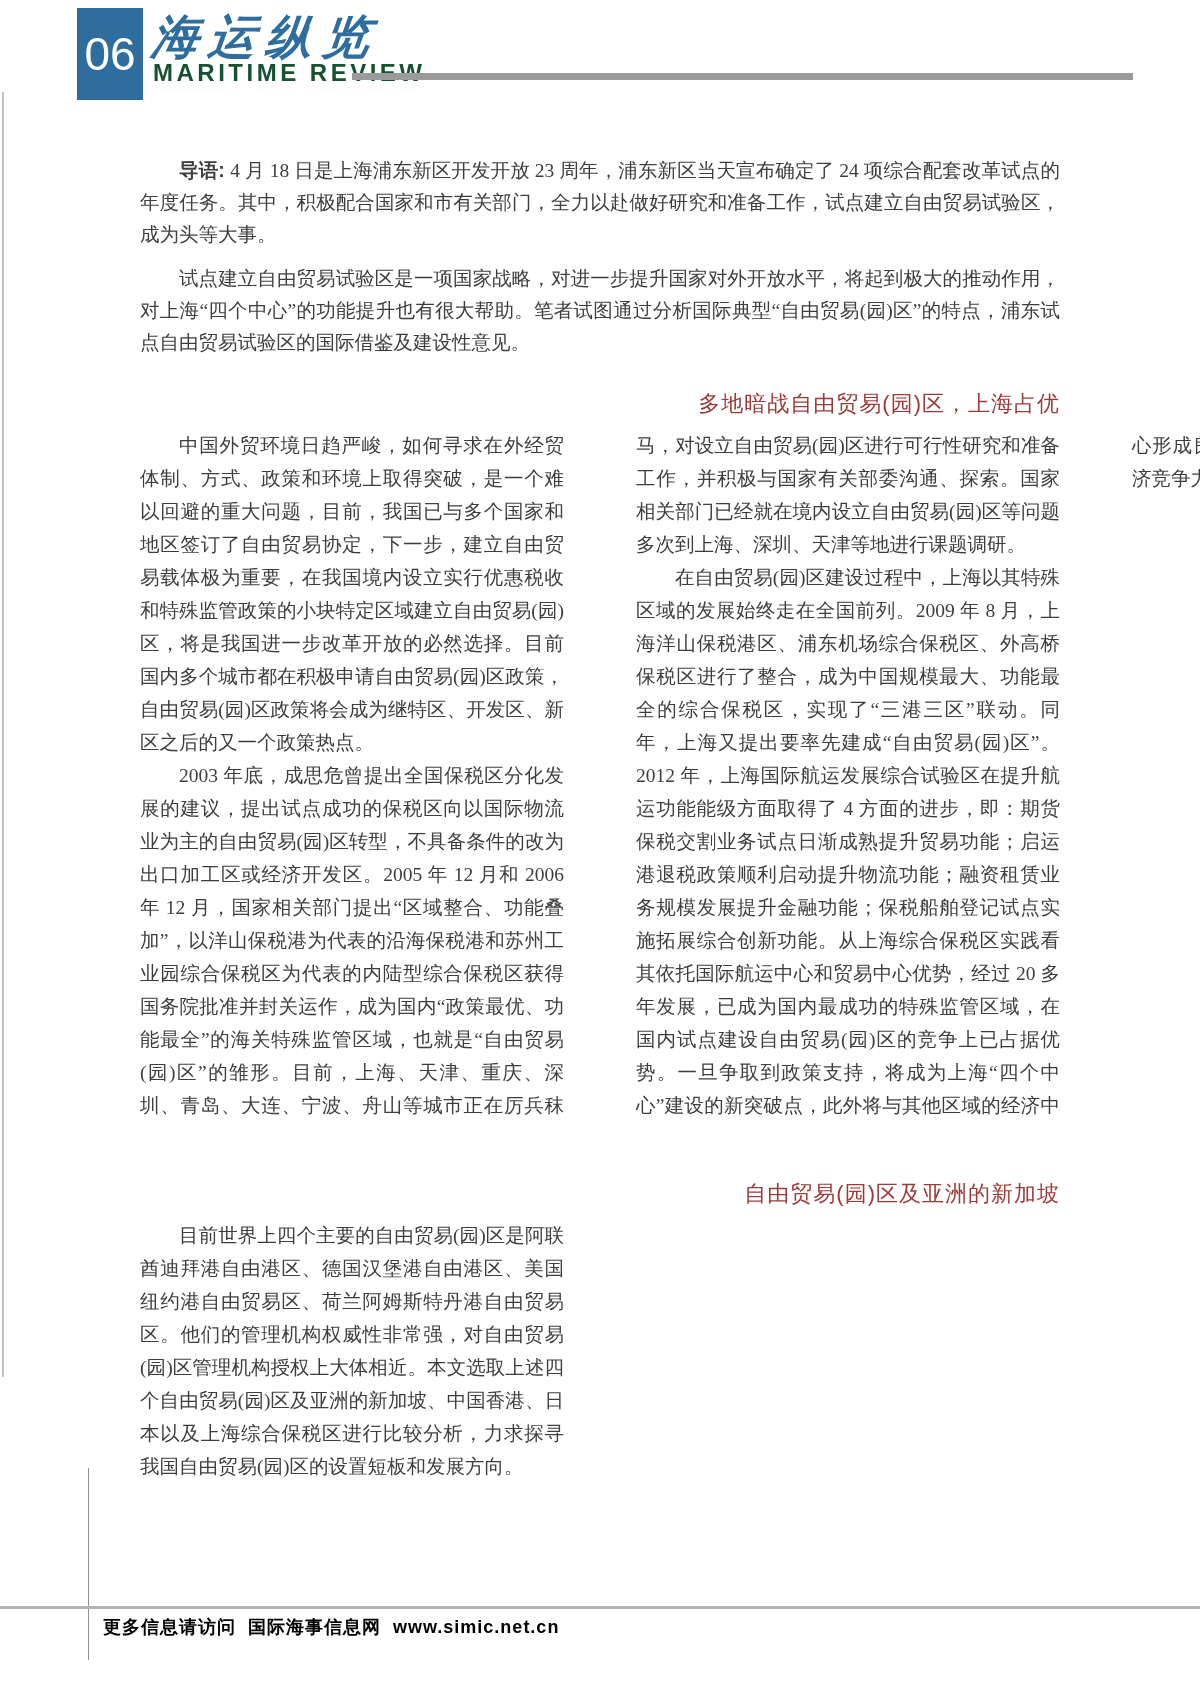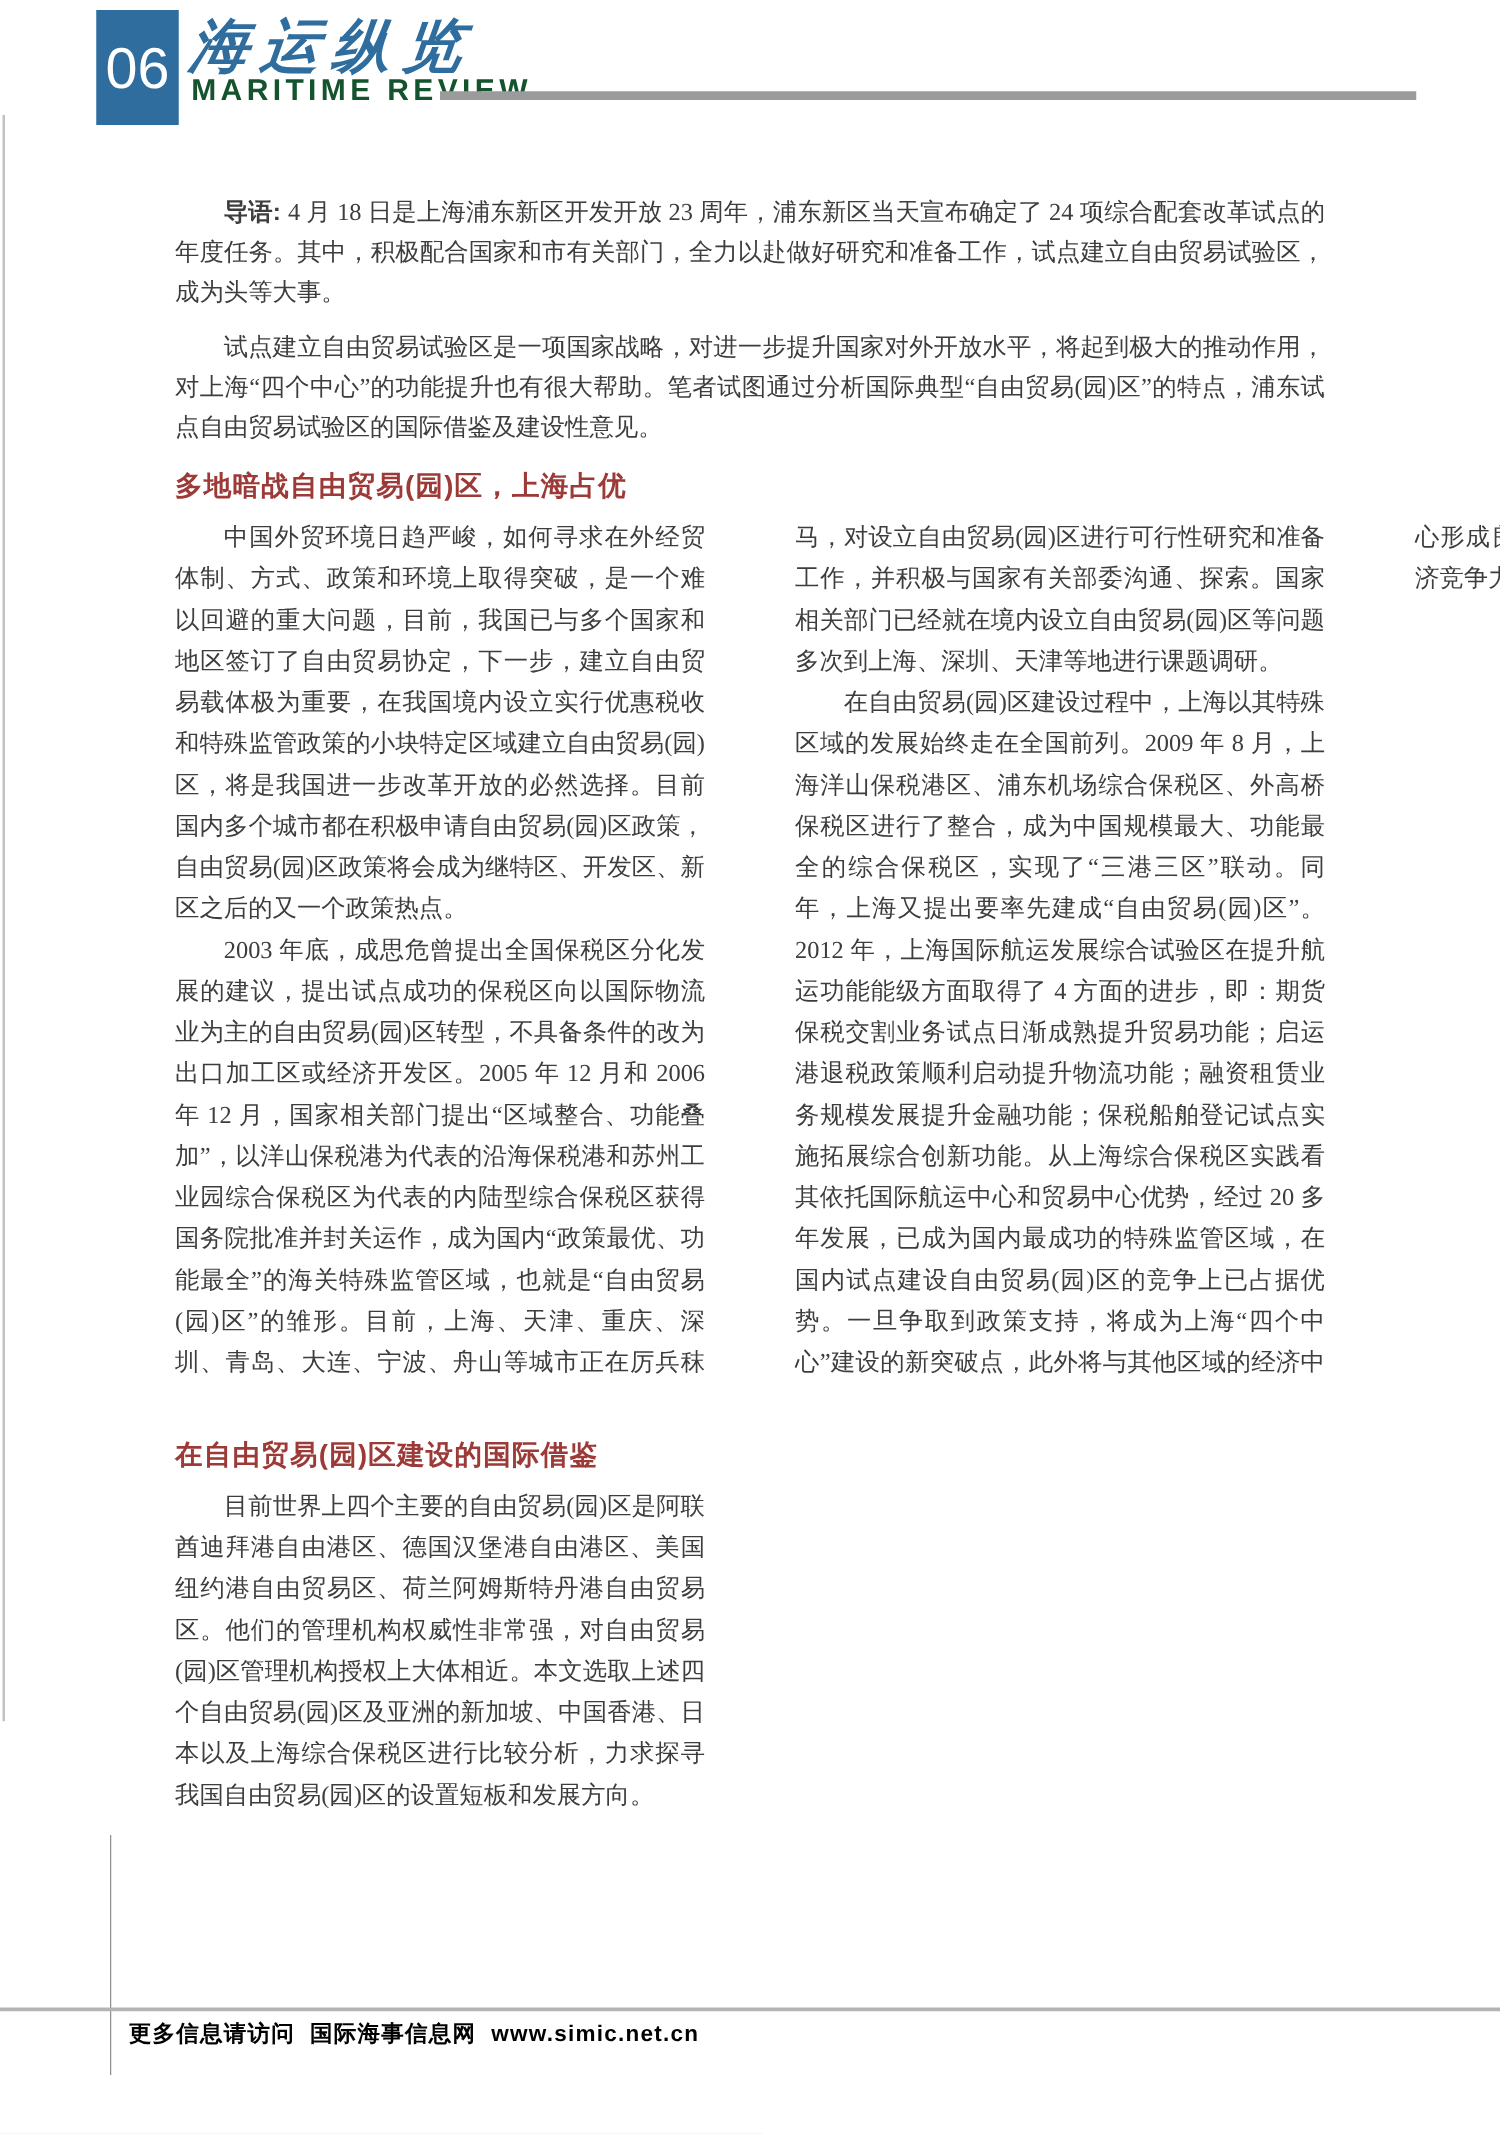--- a/index.html
+++ b/index.html
@@ -65,23 +65,23 @@
   .lead{
     margin:12px 0 0 0;
     font-size:19.5px;line-height:32px;
     text-align:justify;text-indent:2em;
   }
   .lead-label{
     font-family:"Liberation Sans","DejaVu Sans",sans-serif;
     font-weight:bold;
   }
   .section-heading{
-    margin:15px 0 10px 0;text-align:left;
+    margin:30px 0 10px 0;text-align:right;
     color:var(--heading-red);
-    font-size:22px;font-weight:bold;letter-spacing:1px;
+    font-size:22px;font-weight:normal;letter-spacing:1px;
     line-height:30px;
     font-family:"Liberation Sans","DejaVu Sans",sans-serif;
   }
   .cols{
     column-count:2;column-gap:72px;column-fill:auto;
     font-size:19.5px;line-height:33px;text-align:justify;
   }
   .cols p{margin:0;text-indent:2em;}
   .cols-1{height:720px;}
   .cols-2{height:348px;}
@@ -123,21 +123,21 @@
     <p class="lead">试点建立自由贸易试验区是一项国家战略，对进一步提升国家对外开放水平，将起到极大的推动作用，对上海“四个中心”的功能提升也有很大帮助。笔者试图通过分析国际典型“自由贸易(园)区”的特点，浦东试点自由贸易试验区的国际借鉴及建设性意见。</p>
 
     <h2 class="section-heading">多地暗战自由贸易(园)区，上海占优</h2>
 
     <div class="cols cols-1">
       <p>中国外贸环境日趋严峻，如何寻求在外经贸体制、方式、政策和环境上取得突破，是一个难以回避的重大问题，目前，我国已与多个国家和地区签订了自由贸易协定，下一步，建立自由贸易载体极为重要，在我国境内设立实行优惠税收和特殊监管政策的小块特定区域建立自由贸易(园)区，将是我国进一步改革开放的必然选择。目前国内多个城市都在积极申请自由贸易(园)区政策，自由贸易(园)区政策将会成为继特区、开发区、新区之后的又一个政策热点。</p>
       <p>2003 年底，成思危曾提出全国保税区分化发展的建议，提出试点成功的保税区向以国际物流业为主的自由贸易(园)区转型，不具备条件的改为出口加工区或经济开发区。2005 年 12 月和 2006 年 12 月，国家相关部门提出“区域整合、功能叠加”，以洋山保税港为代表的沿海保税港和苏州工业园综合保税区为代表的内陆型综合保税区获得国务院批准并封关运作，成为国内“政策最优、功能最全”的海关特殊监管区域，也就是“自由贸易(园)区”的雏形。目前，上海、天津、重庆、深圳、青岛、大连、宁波、舟山等城市正在厉兵秣马，对设立自由贸易(园)区进行可行性研究和准备工作，并积极与国家有关部委沟通、探索。国家相关部门已经就在境内设立自由贸易(园)区等问题多次到上海、深圳、天津等地进行课题调研。</p>
       <p>在自由贸易(园)区建设过程中，上海以其特殊区域的发展始终走在全国前列。2009 年 8 月，上海洋山保税港区、浦东机场综合保税区、外高桥保税区进行了整合，成为中国规模最大、功能最全的综合保税区，实现了“三港三区”联动。同年，上海又提出要率先建成“自由贸易(园)区”。2012 年，上海国际航运发展综合试验区在提升航运功能能级方面取得了 4 方面的进步，即：期货保税交割业务试点日渐成熟提升贸易功能；启运港退税政策顺利启动提升物流功能；融资租赁业务规模发展提升金融功能；保税船舶登记试点实施拓展综合创新功能。从上海综合保税区实践看其依托国际航运中心和贸易中心优势，经过 20 多年发展，已成为国内最成功的特殊监管区域，在国内试点建设自由贸易(园)区的竞争上已占据优势。一旦争取到政策支持，将成为上海“四个中心”建设的新突破点，此外将与其他区域的经济中心形成良好的竞争联动，共同提升整个国家的经济竞争力，共同促进经济发展。</p>
     </div>
 
-    <h2 class="section-heading">在自由贸易(园)区建设的国际借鉴</h2>
+    <h2 class="section-heading">自由贸易(园)区及亚洲的新加坡</h2>
 
     <div class="cols cols-2">
       <p>目前世界上四个主要的自由贸易(园)区是阿联酋迪拜港自由港区、德国汉堡港自由港区、美国纽约港自由贸易区、荷兰阿姆斯特丹港自由贸易区。他们的管理机构权威性非常强，对自由贸易(园)区管理机构授权上大体相近。本文选取上述四个自由贸易(园)区及亚洲的新加坡、中国香港、日本以及上海综合保税区进行比较分析，力求探寻我国自由贸易(园)区的设置短板和发展方向。</p>
     </div>
   </div>
 
   <div class="footer-vline"></div>
   <div class="footer-rule"></div>
   <div class="footer-text">更多信息请访问  国际海事信息网  www.simic.net.cn</div>
 

